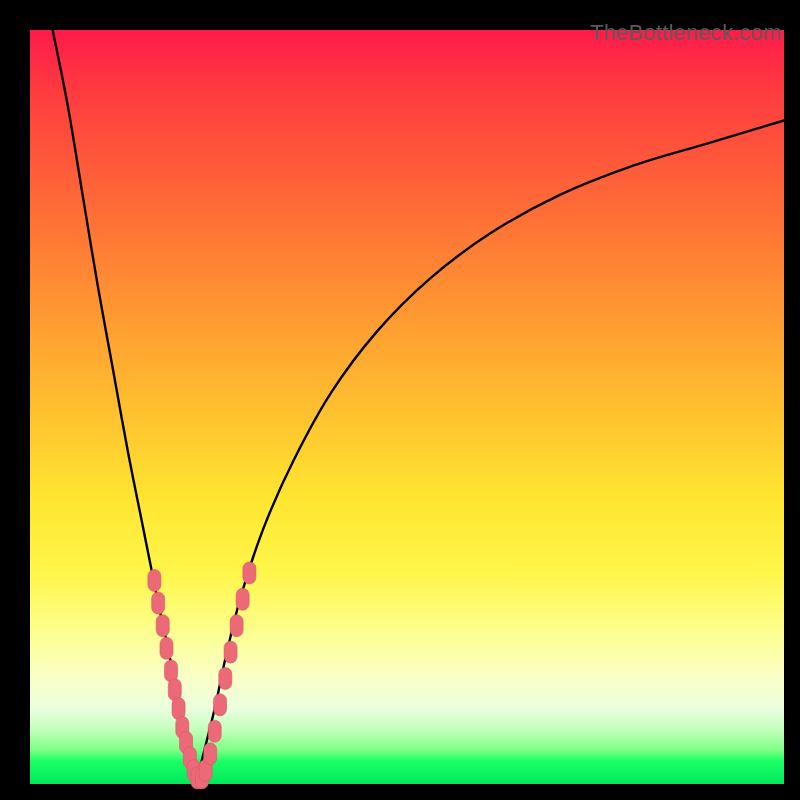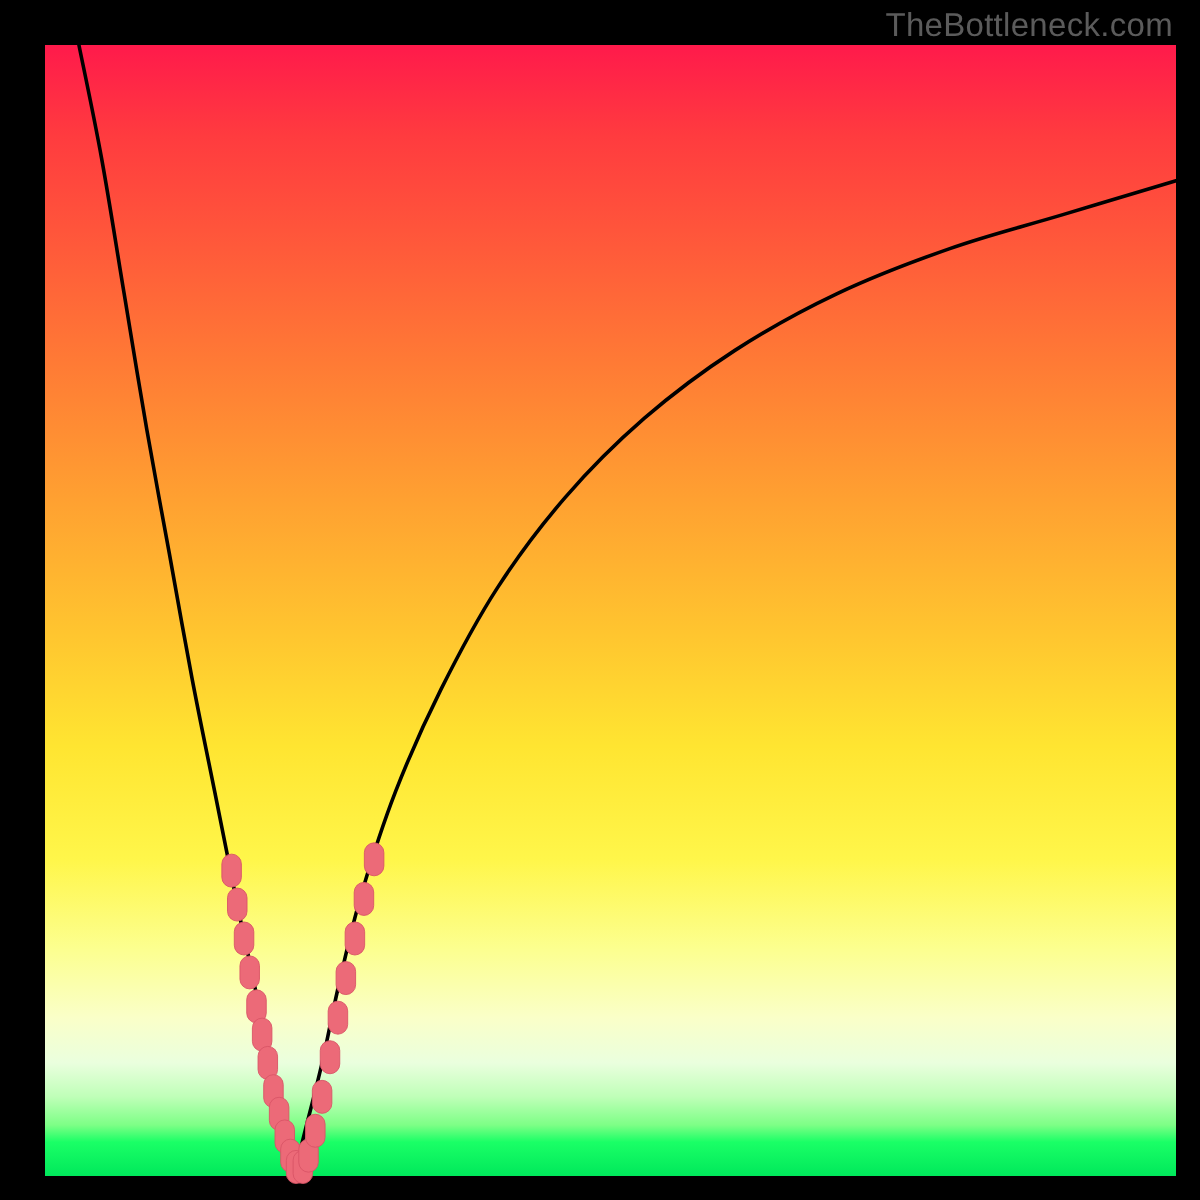--- a/index.html
+++ b/index.html
@@ -37,21 +37,21 @@
       #faffc8 86%,
       #eaffde 90%,
       #bfffb8 93%,
       #7dff86 95.5%,
       #1aff66 97%,
       #00e85b 100%
     );
   }
   .watermark {
     position: absolute;
-    top: 4px;
+    top: 20px;
     right: 18px;
     color: #5b5b5b;
     font-size: 22px;
     letter-spacing: 0.2px;
     font-weight: 400;
     user-select: none;
   }
   svg.curve-layer {
     position: absolute;
     left: 30px;

